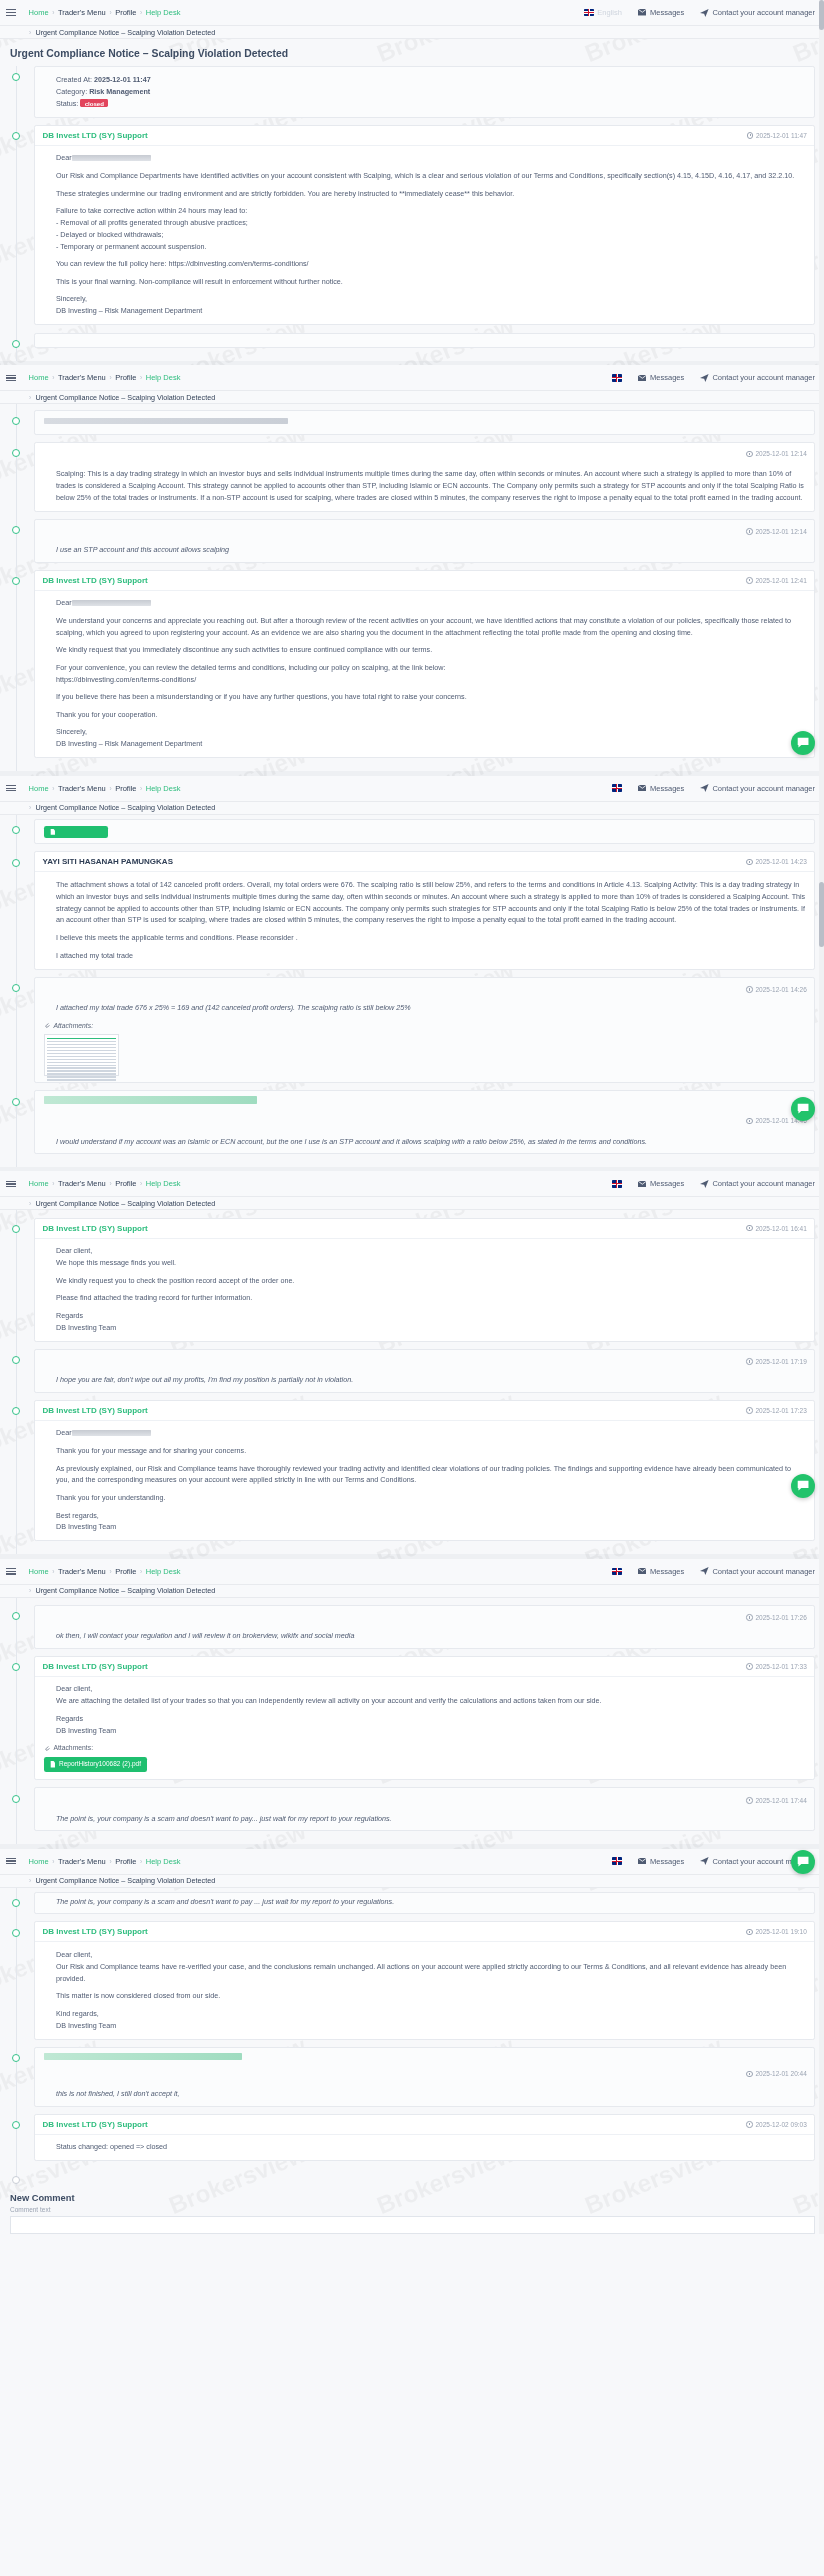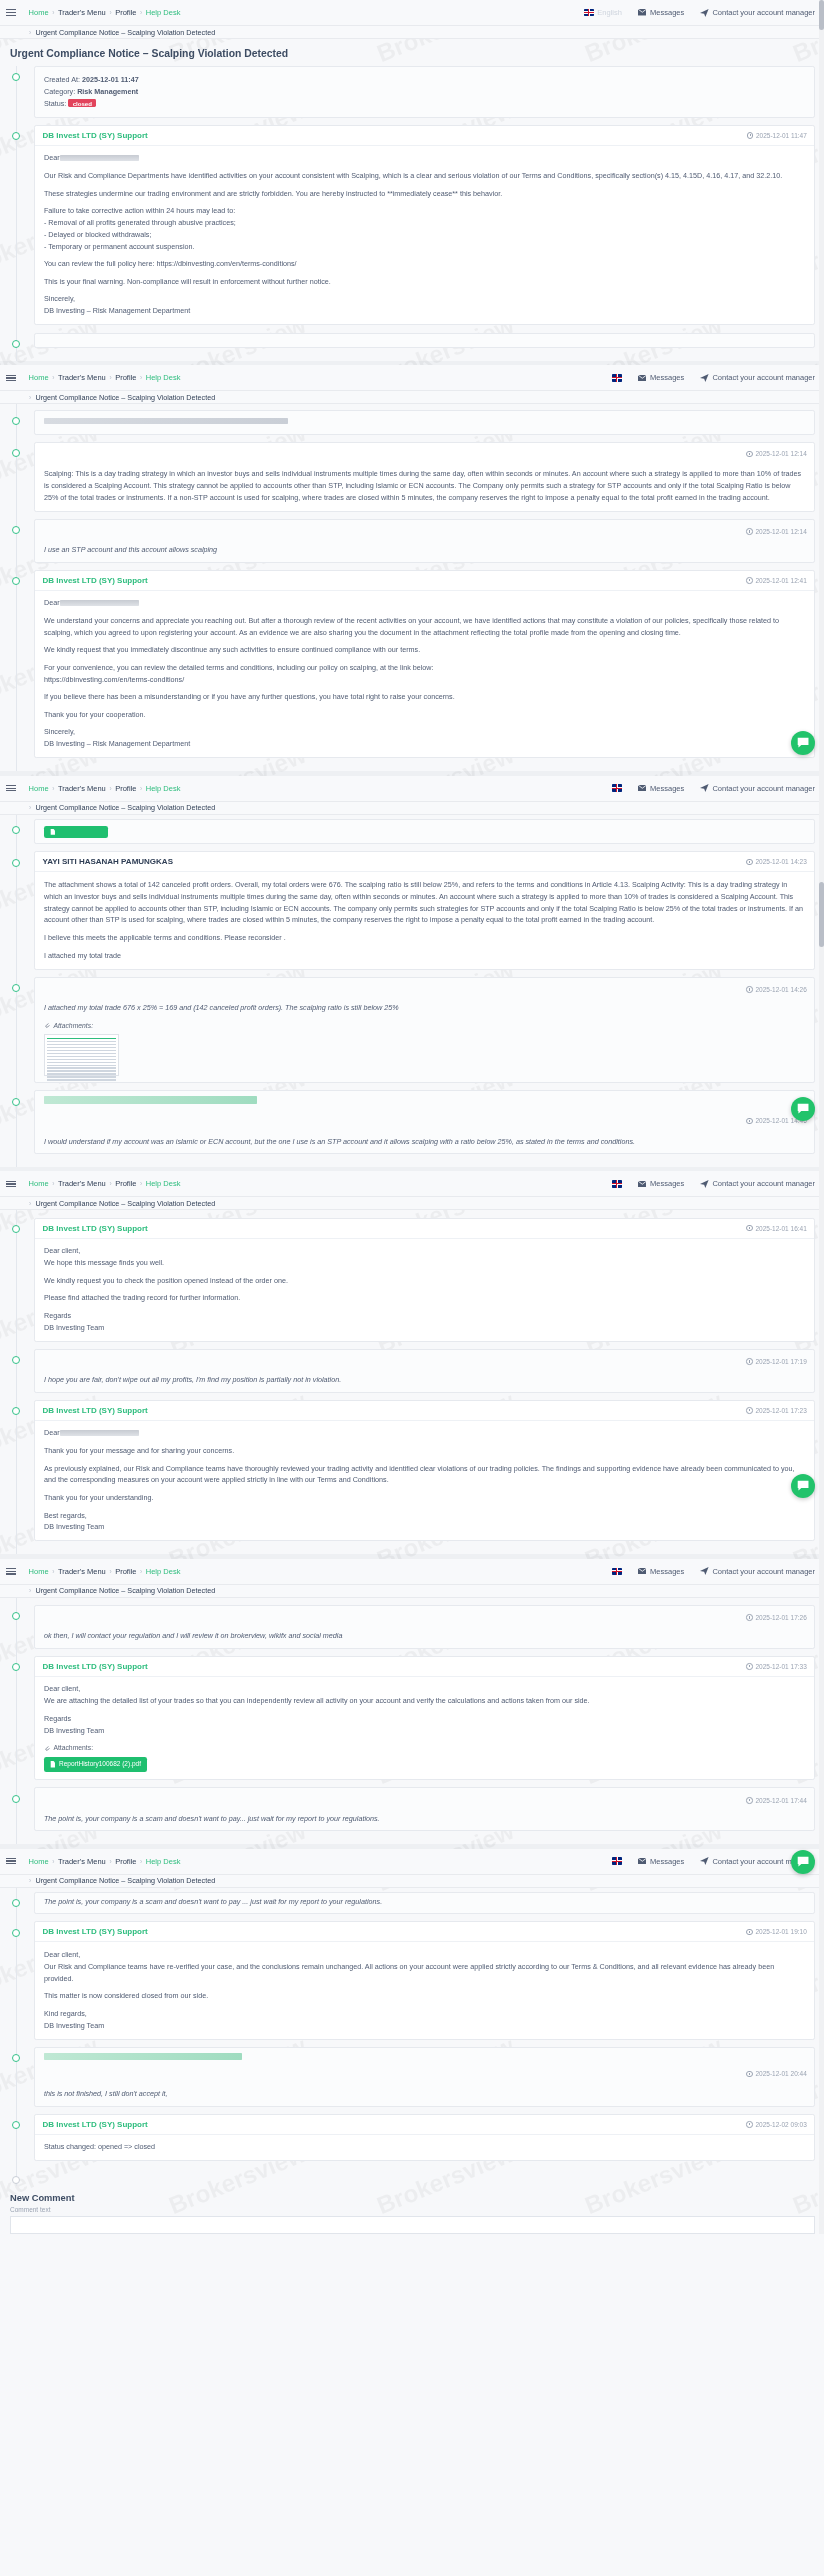--- a/index.html
+++ b/index.html
@@ -65,21 +65,21 @@
   .card { background: #fff; border: 0.7px solid #e6e9ee; border-radius: 2.2px; position: relative; }
   .card.plain { background: #fbfcfd; }
   .card-head {
     display: flex; align-items: center; padding: 5px 7.2px; border-bottom: 0.7px solid #eef1f5; min-height: 18.6px;
   }
   .author { color: #2ebd7e; font-weight: bold; font-size: 8px; }
   .stamp { margin-left: auto; color: #9aa3b2; font-size: 6.5px; display: flex; align-items: center; gap: 2.9px; }
   .clock { width: 6.5px; height: 6.5px; border: 0.9px solid #9aa3b2; border-radius: 50%; position: relative; display: inline-block; }
   .clock:after { content: ""; position: absolute; left: 2.2px; top: 1px; width: 0.7px; height: 2.2px; background: #9aa3b2; }
   .card-body { padding: 6.5px 8.6px 7.2px 8.6px; font-size: 7.2px; line-height: 1.65; color: #4f5b72; }
-  .card-body p { margin-bottom: 5.7px; }
+  .card-body p { margin-bottom: 5.7px; margin-left: 12px; }
   .card-body p:last-child { margin-bottom: 0; }
   .card-body .tight { margin-bottom: 0; }
   .redact { display: inline-block; height: 5.7px; width: 79px; vertical-align: -0.7px;
             background: linear-gradient(#c7cbd2, #dfe2e7); border-radius: 0.7px; }
   .redact-line { display: block; height: 6.5px; border-radius: 0.7px;
             background: linear-gradient(90deg,#d7dbe1,#c9ced6); margin: 2.2px 0; }
   .greenbar { display: block; height: 7.2px; border-radius: 0.7px;
             background: linear-gradient(90deg,#bfe8d4,#9fdcc0); margin: 2.2px 0; }
 
   
@@ -650,21 +650,21 @@
         <div class="card-head">
           <span class="author">DB Invest LTD (SY) Support</span>
           <span class="stamp">
             <span class="clock"></span>
             <span>2025-12-01 16:41</span>
           </span>
         </div>
         <div class="card-body">
           <p class="tight">Dear client,</p>
           <p>We hope this message finds you well.</p>
-          <p>We kindly request you to check the position opened instead of the order one.</p>
+          <p>We kindly request you to check the position record accept of the order one.</p>
           <p>Please find attached the trading record for further information.</p>
           <p class="tight">Regards</p>
           <p class="tight">DB Investing Team</p>
         </div>
       </div>
     </div>
 
     <div class="entry reply-only">
       <div class="dot"></div>
       <div class="card plain">

